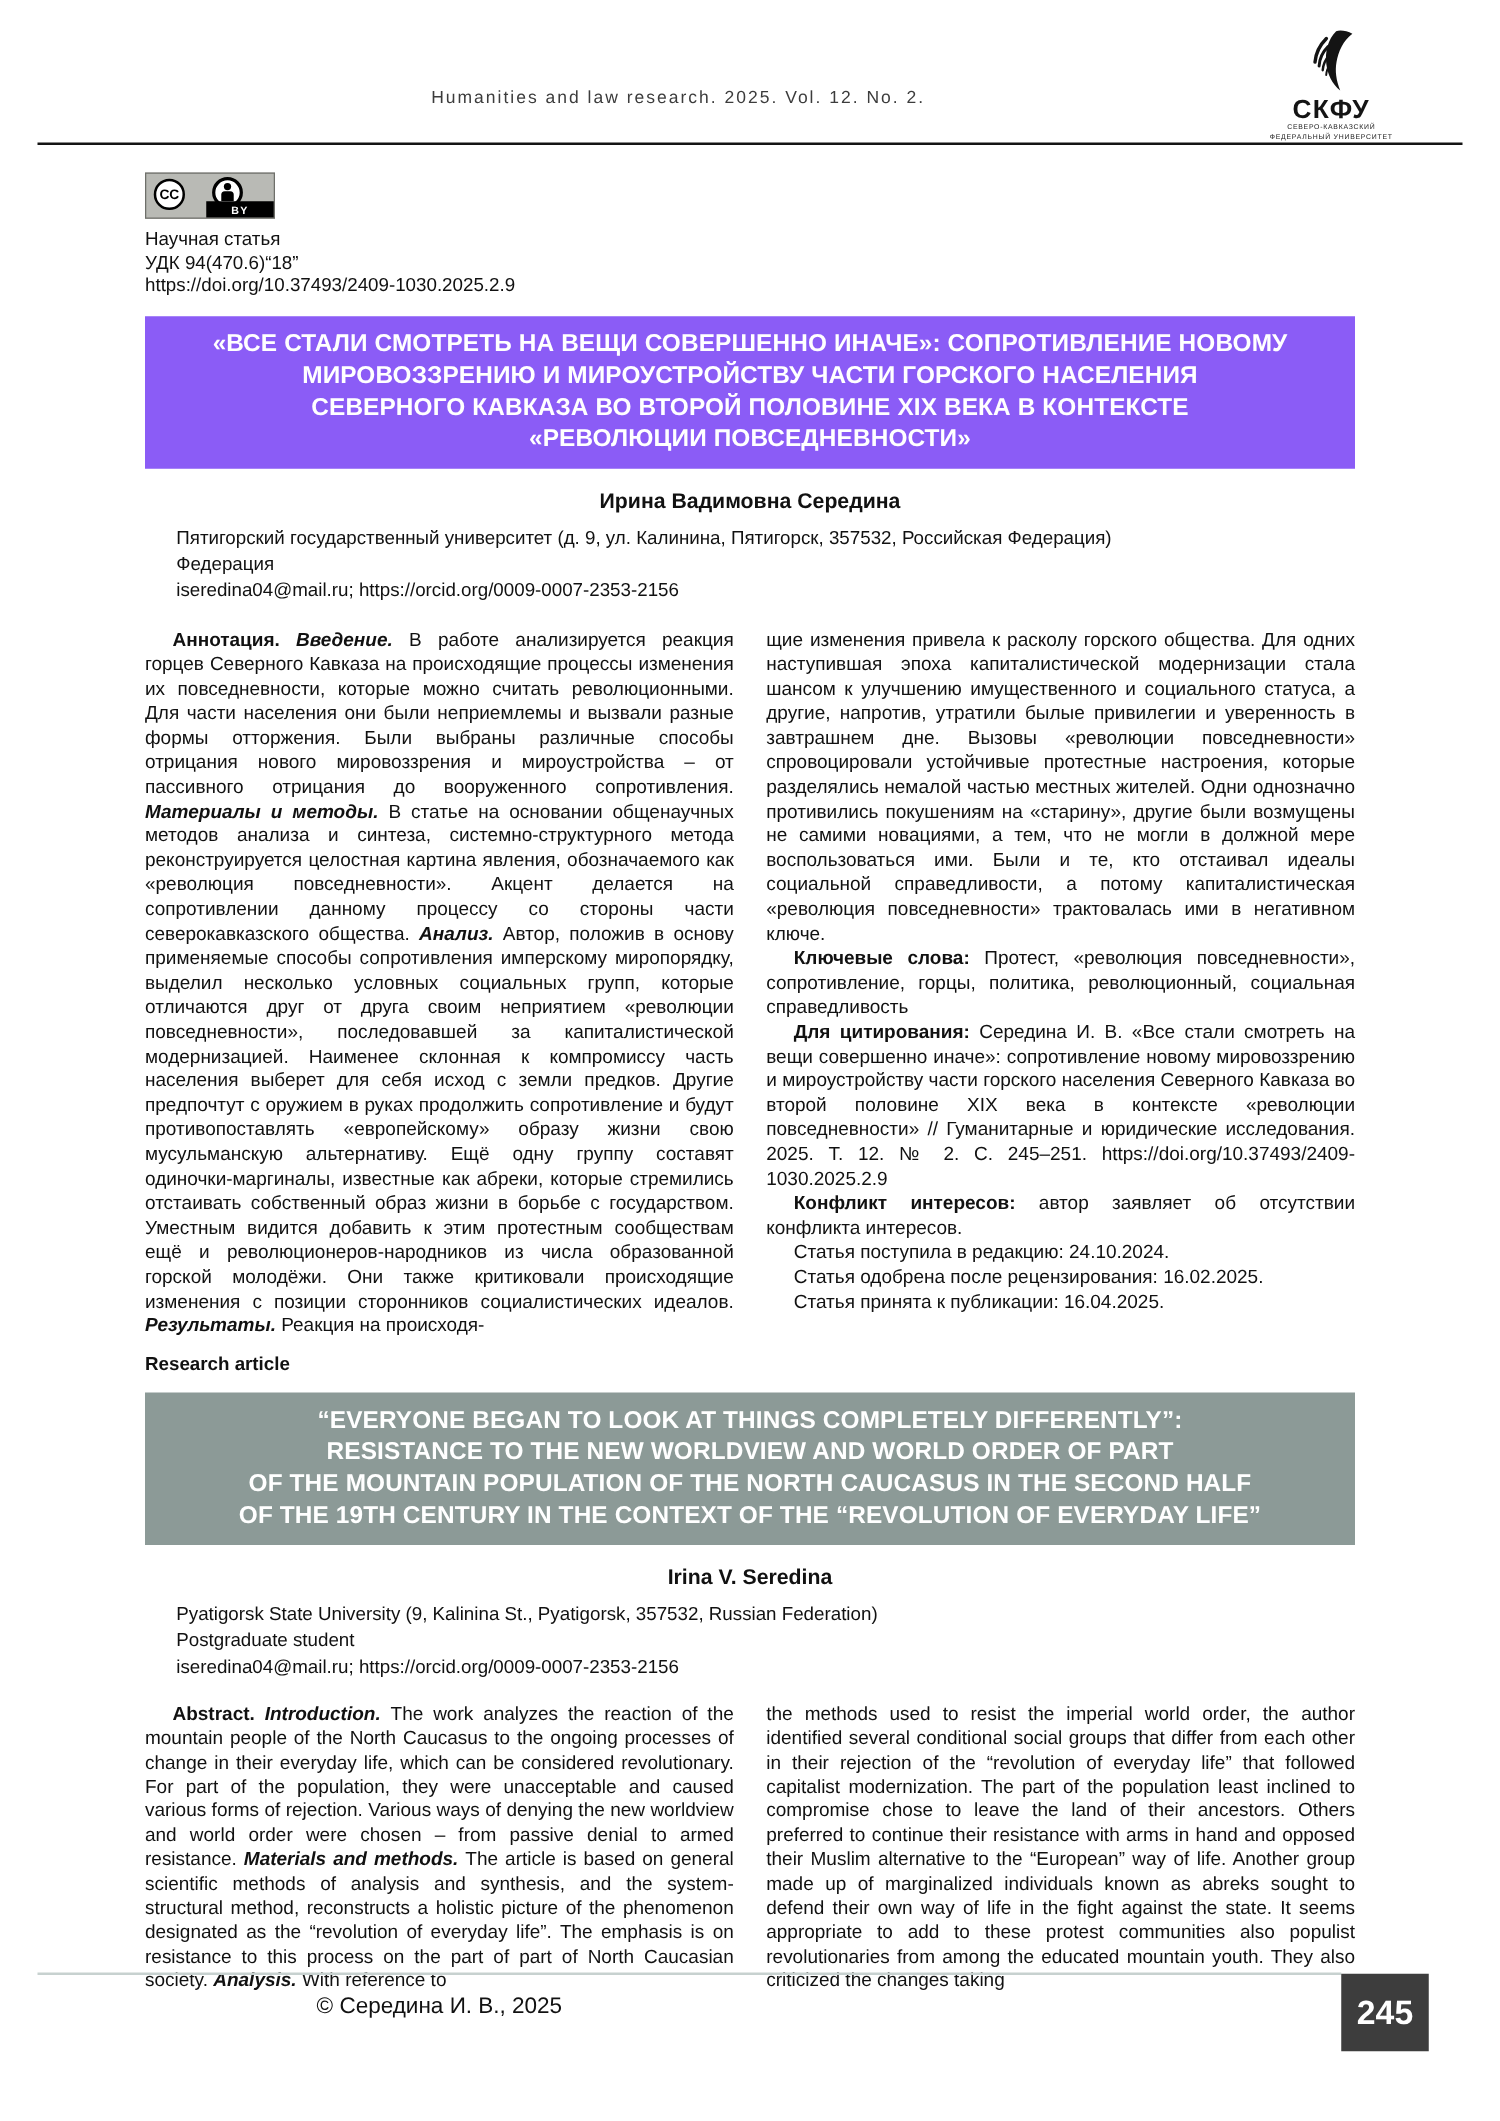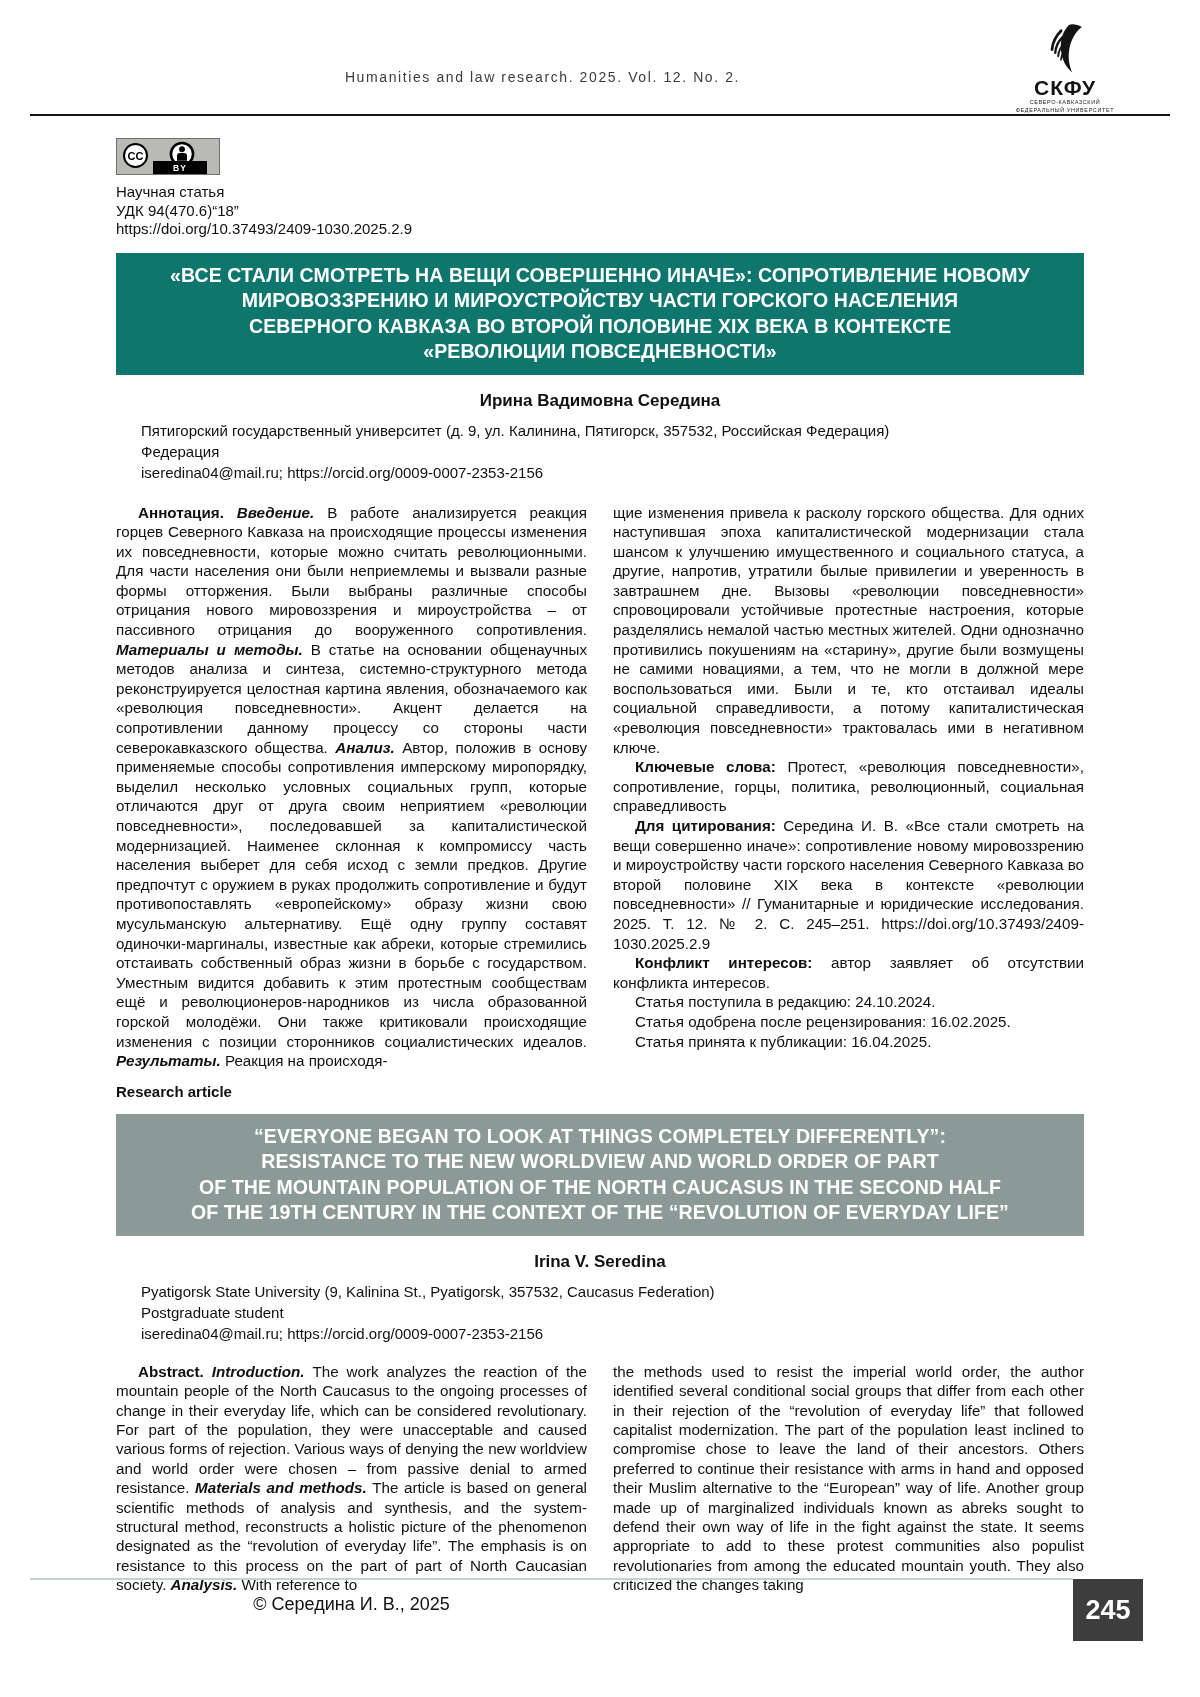--- a/index.html
+++ b/index.html
@@ -16,21 +16,21 @@
   .logo-sub { font-size:5.5px; letter-spacing:0.6px; color:#222; margin-top:2px; }
   .top-rule { margin:4px 30px 0 30px; border-top:2.5px solid #141414; }
 
   .content { padding:0 116px; }
 
   
   .cc-badge { position:relative; margin-top:22px; width:104px; height:37px; background:#b9bab5; border:1.5px solid #6e6f6a; }
   .cc-circle { position:absolute; left:6px; top:4px; width:25px; height:25px; border:2.5px solid #000; border-radius:50%; background:#fff;
                display:flex; align-items:center; justify-content:center; font-weight:bold; font-size:11px; color:#000; }
   .cc-person { position:absolute; left:52px; top:2px; }
-  .cc-by-strip { position:absolute; right:12px; bottom:0; width:54px; height:13px; background:#000; color:#fff;
+  .cc-by-strip { position:absolute; right:0; bottom:0; width:54px; height:13px; background:#000; color:#fff;
                  font-size:8.5px; font-weight:bold; display:flex; align-items:center; justify-content:center; letter-spacing:1px; }
 
   .meta { margin-top:8px; font-size:15px; line-height:18.5px; }
 
   
   .band { margin-top:14px; background:#8c9a97; color:#ffffff; font-weight:bold; text-align:center; padding:10px 14px; }
   .band .bl { display:block; font-size:19.5px; line-height:25.5px; letter-spacing:0.1px; }
 
   .author-name { margin-top:16px; text-align:center; font-weight:bold; font-size:17px; }
   .affil { margin-top:9px; margin-left:25px; font-size:15px; line-height:21px; }
@@ -87,21 +87,21 @@
       </span>
       <span class="cc-by-strip">BY</span>
     </div>
 
     <div class="meta">
       <div>Научная статья</div>
       <div>УДК 94(470.6)“18”</div>
       <div>https://doi.org/10.37493/2409-1030.2025.2.9</div>
     </div>
 
-    <div class="band" style="background: #0f766e;">
+    <div class="band" style="background: #8b5cf6;">
       <span class="bl">«ВСЕ СТАЛИ СМОТРЕТЬ НА ВЕЩИ СОВЕРШЕННО ИНАЧЕ»: СОПРОТИВЛЕНИЕ НОВОМУ</span>
       <span class="bl">МИРОВОЗЗРЕНИЮ И МИРОУСТРОЙСТВУ ЧАСТИ ГОРСКОГО НАСЕЛЕНИЯ</span>
       <span class="bl">СЕВЕРНОГО КАВКАЗА ВО ВТОРОЙ ПОЛОВИНЕ XIX ВЕКА В КОНТЕКСТЕ</span>
       <span class="bl">«РЕВОЛЮЦИИ ПОВСЕДНЕВНОСТИ»</span>
     </div>
 
     <div class="author-name">Ирина Вадимовна Середина</div>
 
     <div class="affil">
       <div>Пятигорский государственный университет (д. 9, ул. Калинина, Пятигорск, 357532, Российская Федерация)</div>
@@ -129,21 +129,21 @@
     <div class="band" style="background: rgb(140, 154, 151);">
       <span class="bl">“EVERYONE BEGAN TO LOOK AT THINGS COMPLETELY DIFFERENTLY”:</span>
       <span class="bl">RESISTANCE TO THE NEW WORLDVIEW AND WORLD ORDER OF PART</span>
       <span class="bl">OF THE MOUNTAIN POPULATION OF THE NORTH CAUCASUS IN THE SECOND HALF</span>
       <span class="bl">OF THE 19TH CENTURY IN THE CONTEXT OF THE “REVOLUTION OF EVERYDAY LIFE”</span>
     </div>
 
     <div class="author-name">Irina V. Seredina</div>
 
     <div class="affil">
-      <div>Pyatigorsk State University (9, Kalinina St., Pyatigorsk, 357532, Caucasus Federation)</div>
+      <div>Pyatigorsk State University (9, Kalinina St., Pyatigorsk, 357532, Russian Federation)</div>
       <div>Postgraduate student</div>
       <div>iseredina04@mail.ru; https://orcid.org/0009-0007-2353-2156</div>
     </div>
 
     <div class="twocol en">
       <div class="col">
         <p class="ind"><span style="font-weight: bold;">Abstract. </span><span style="font-weight: bold; font-style: italic;">Introduction. </span><span>The work analyzes the reaction of the mountain people of the North Caucasus to the ongoing processes of change in their everyday life, which can be considered revolutionary. For part of the population, they were unacceptable and caused various forms of rejection. Various ways of denying the new worldview and world order were chosen – from passive denial to armed resistance. </span><span style="font-weight: bold; font-style: italic;">Materials and methods. </span><span>The article is based on general scientific methods of analysis and synthesis, and the system-structural method, reconstructs a holistic picture of the phenomenon designated as the “revolution of everyday life”. The emphasis is on resistance to this process on the part of part of North Caucasian society. </span><span style="font-weight: bold; font-style: italic;">Analysis. </span><span>With reference to</span></p>
         <p class="copyright">© Середина И. В., 2025</p>
       </div>
       <div class="col">

